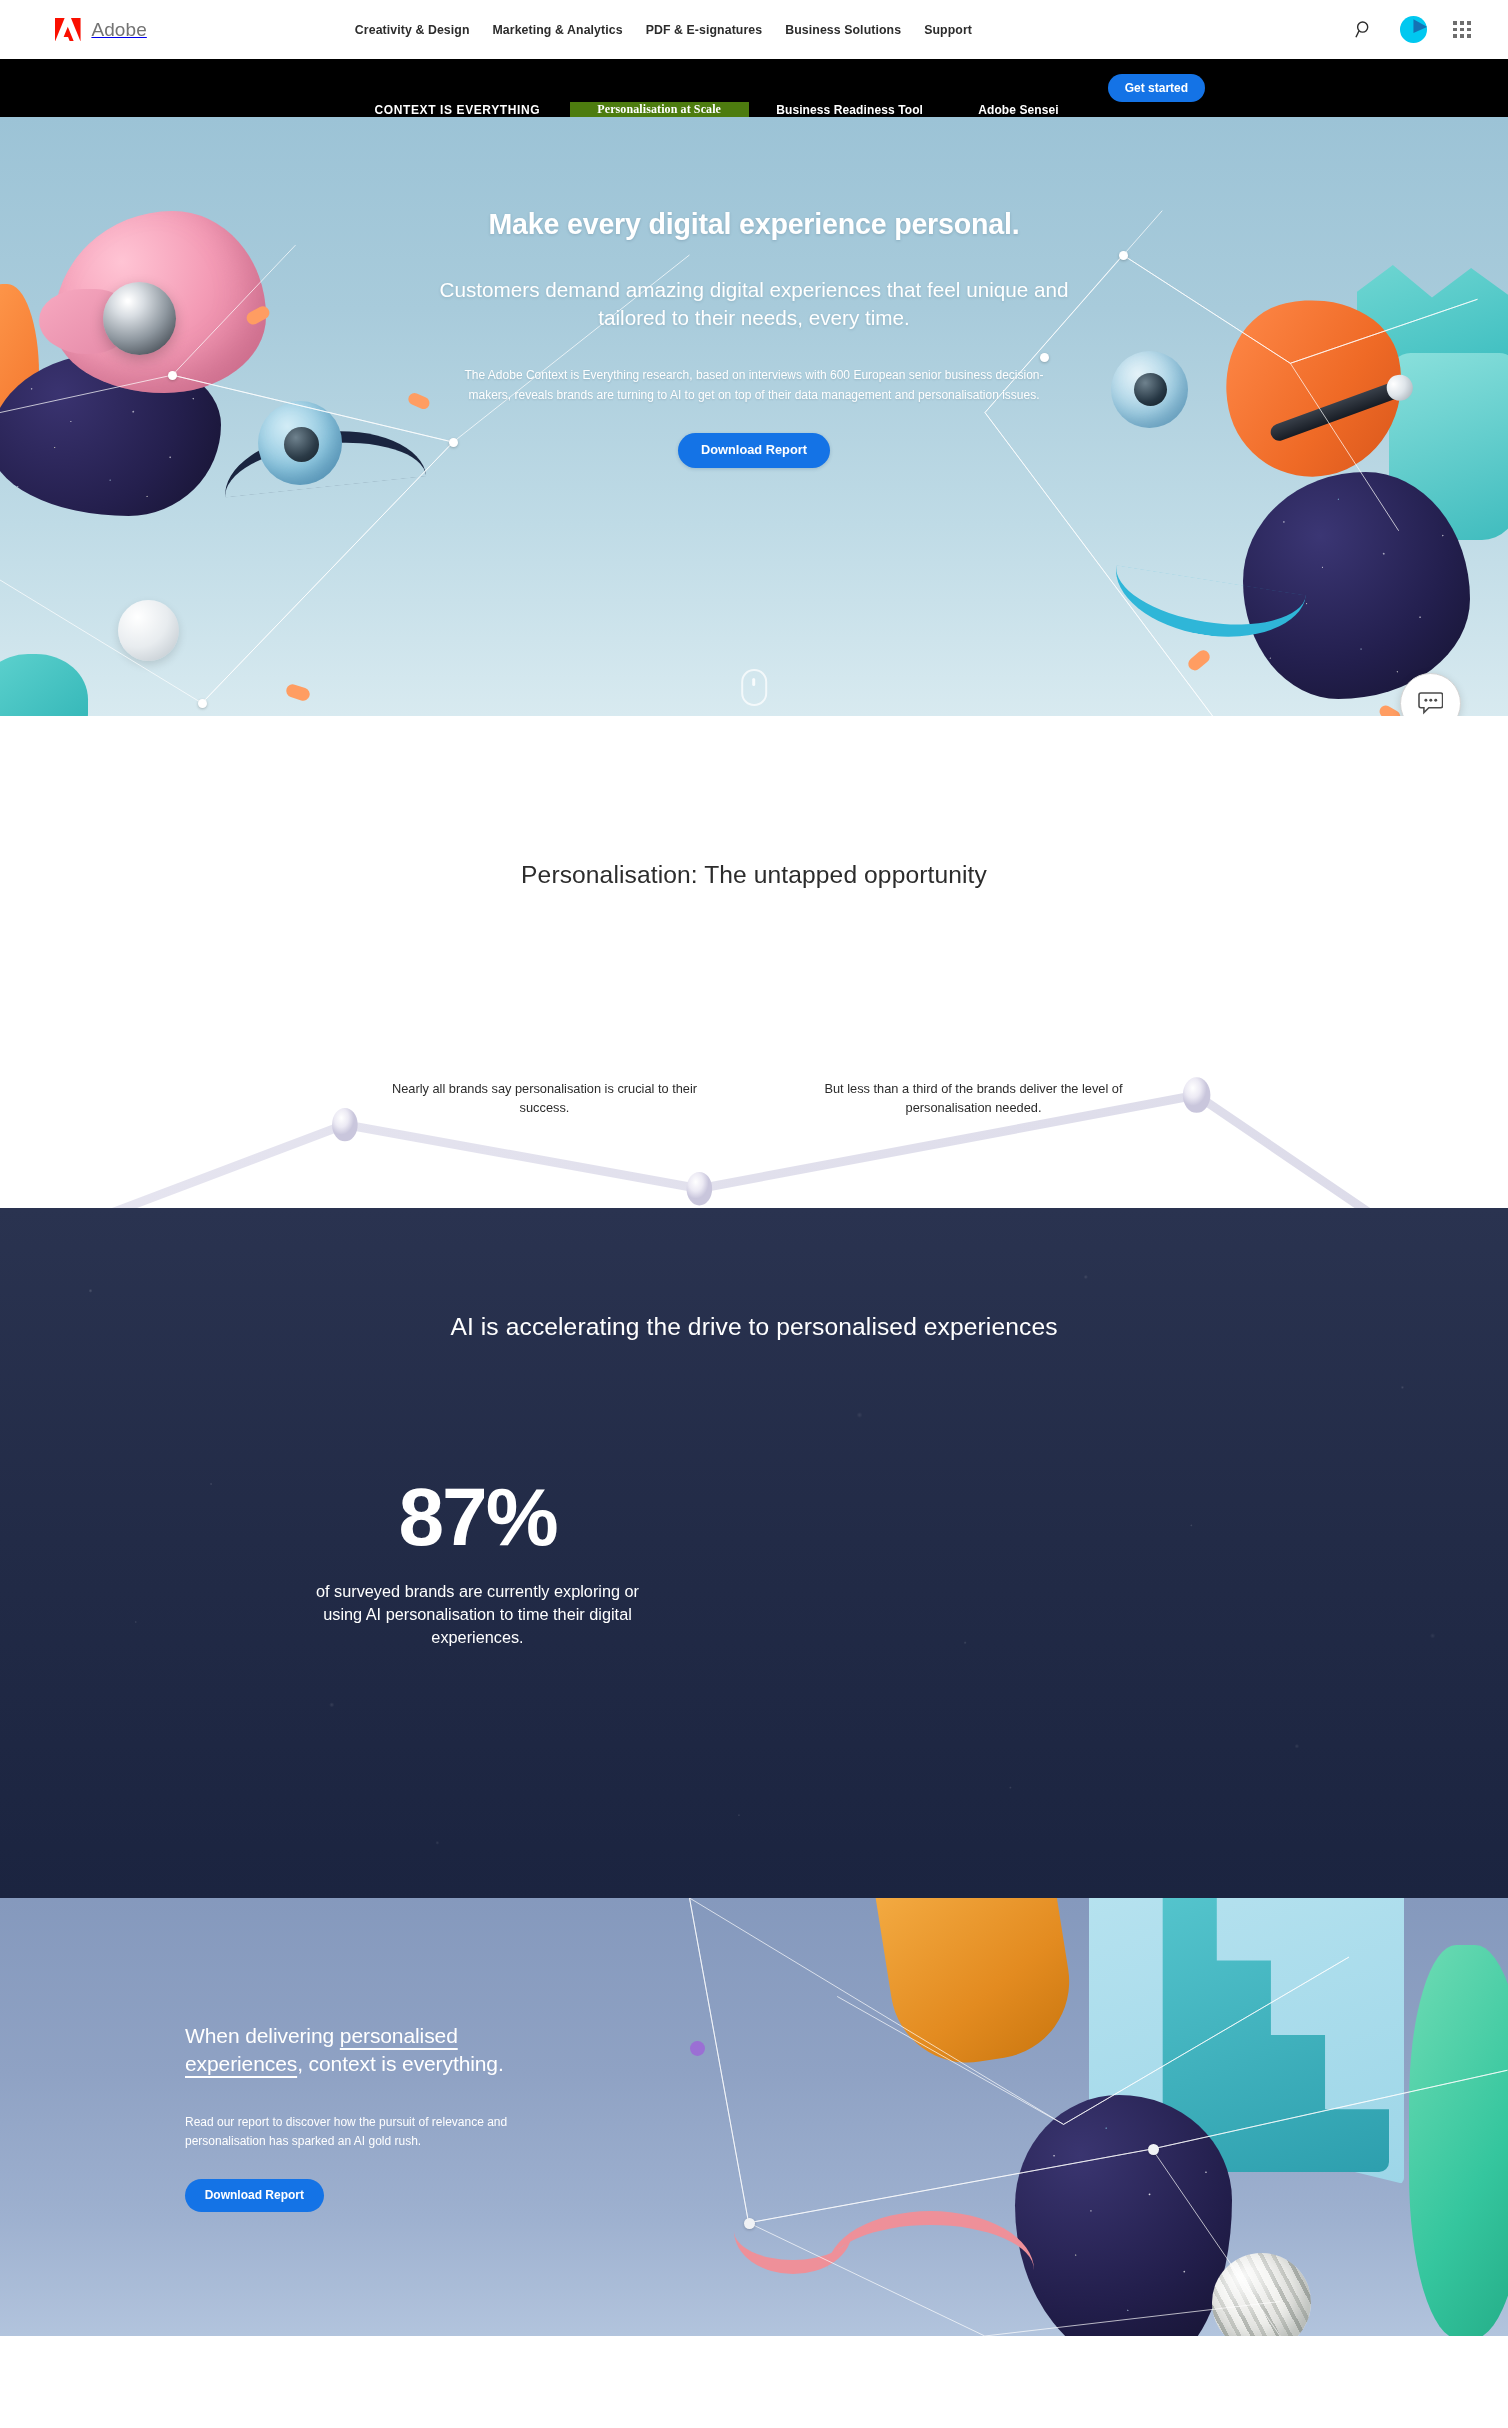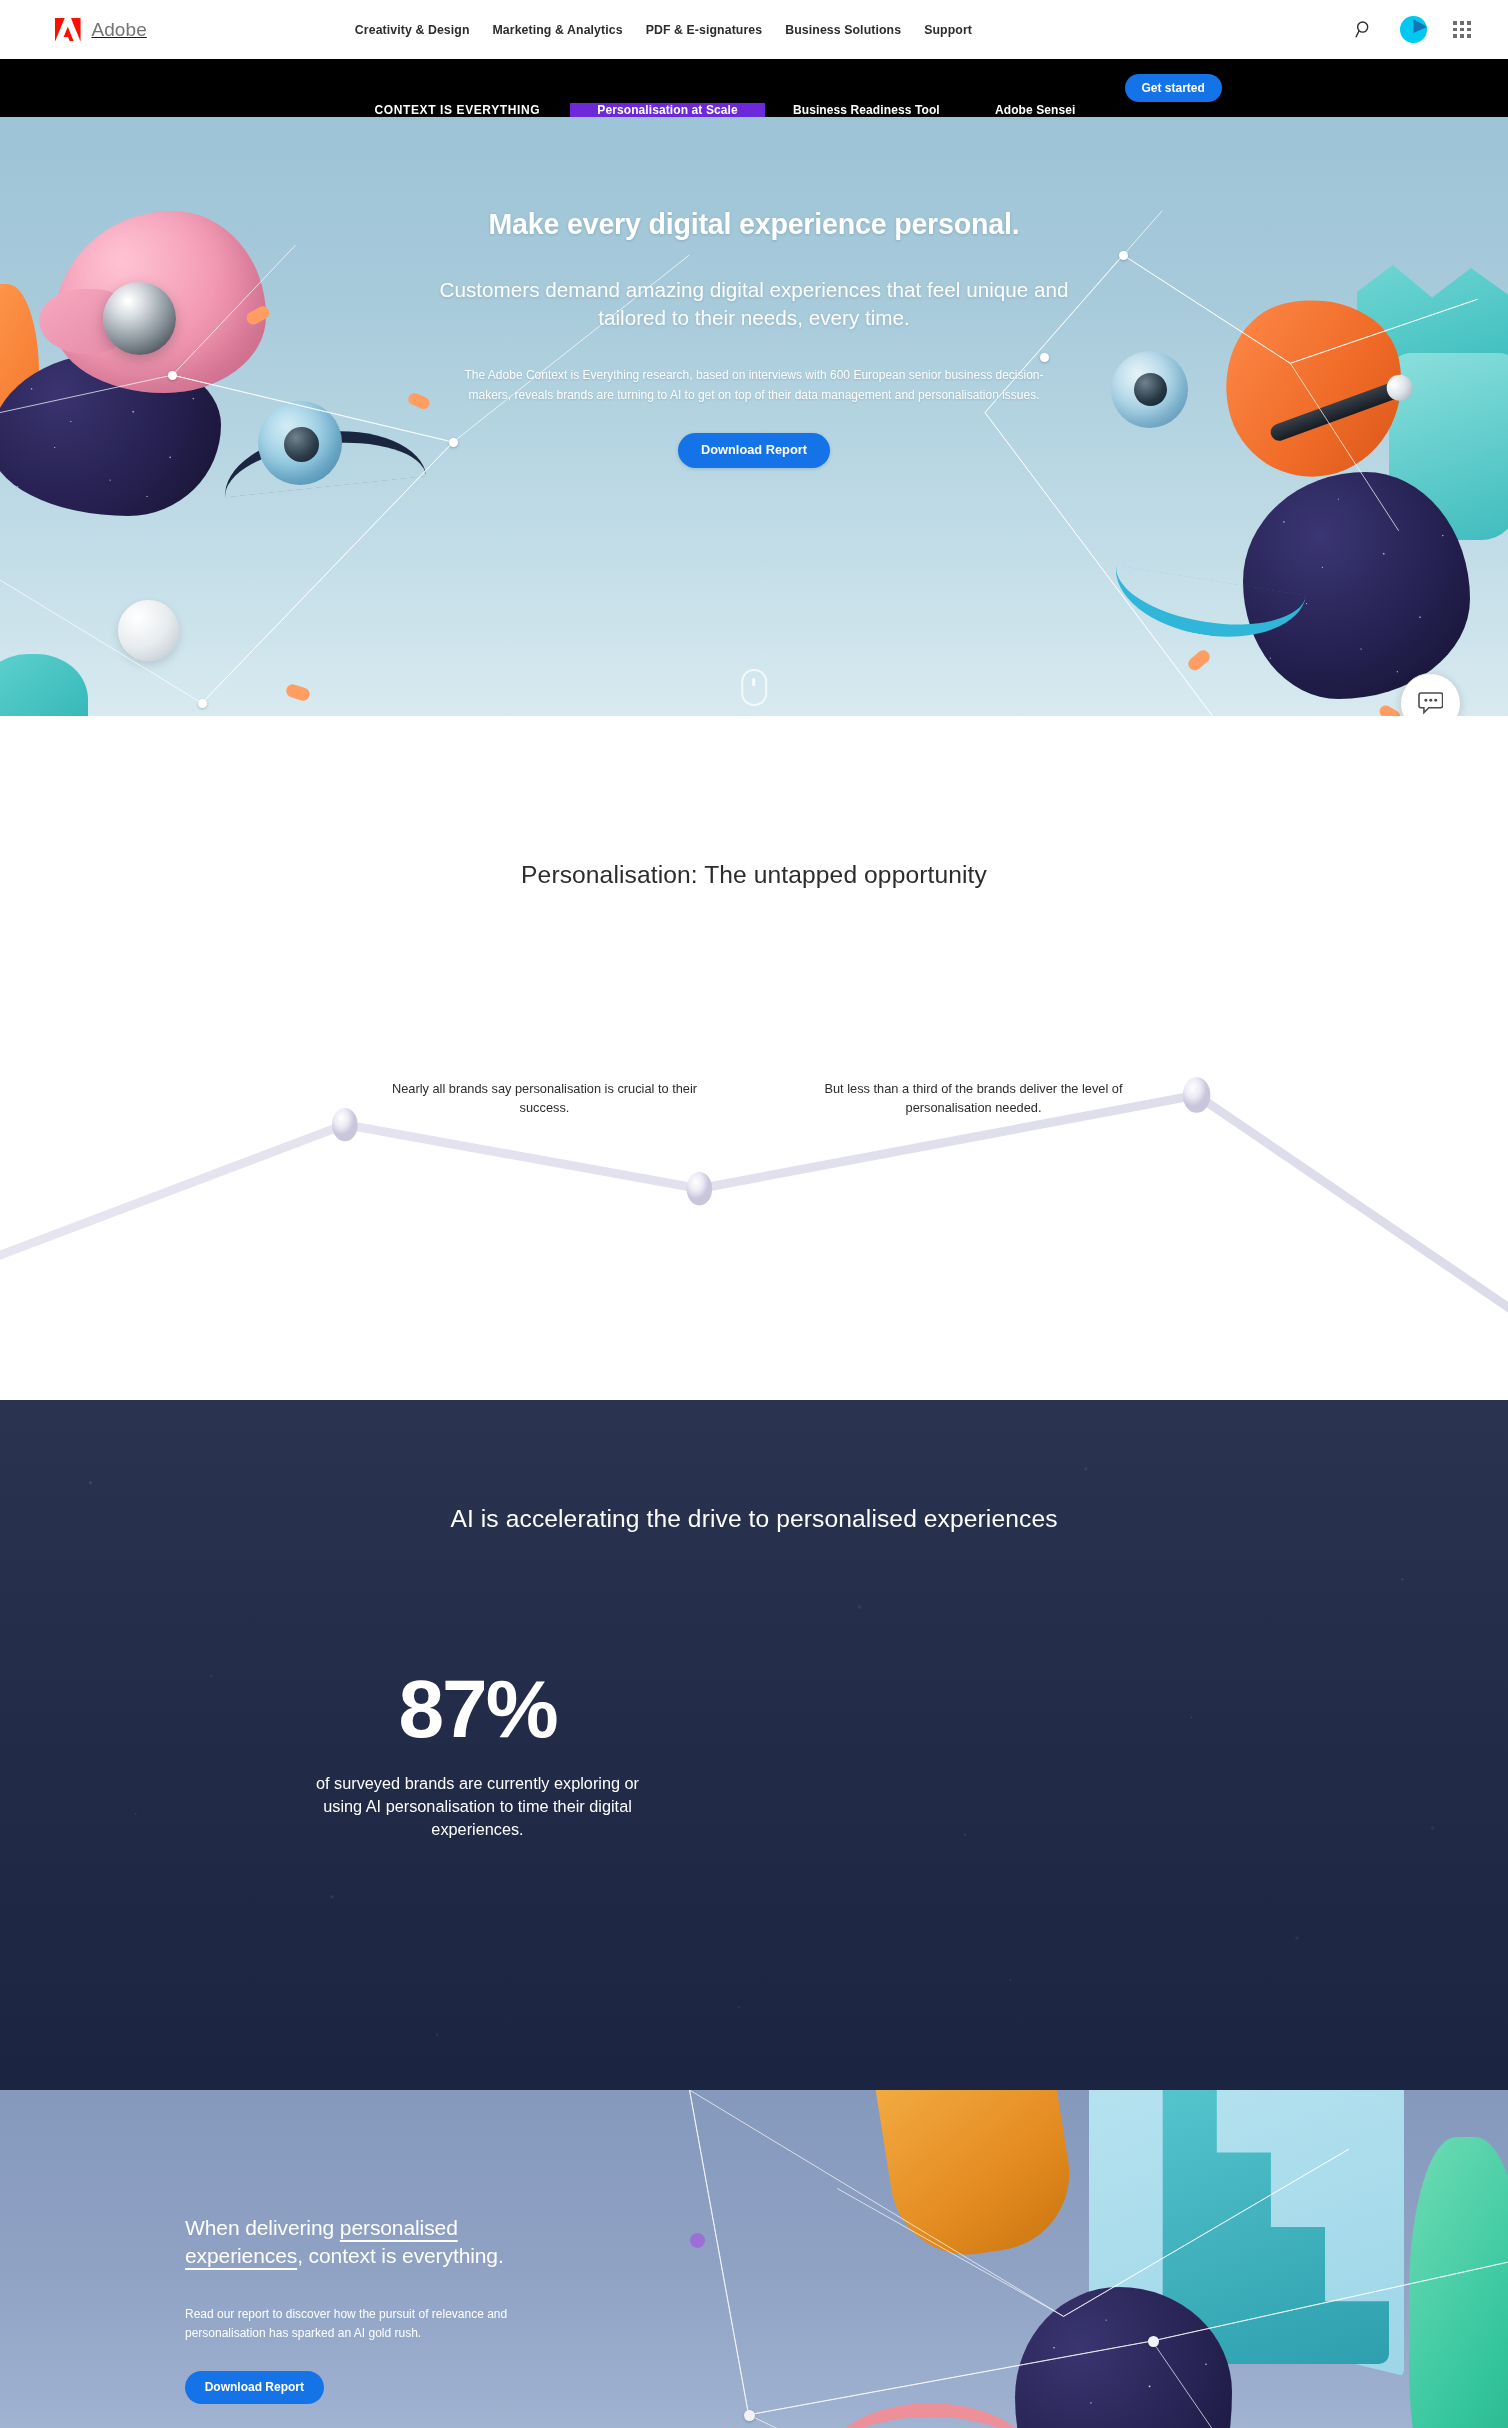--- a/index.html
+++ b/index.html
@@ -52,21 +52,21 @@
     height:58px; background:#000; display:flex; align-items:stretch;
     position:relative; z-index:39;
   }
   .subnav-inner{ display:flex; align-items:flex-end; margin-left:345px; }
   .subnav-item{
     display:flex; align-items:center; padding:0 27.6px;
     color:#fff; font-size:12px; font-weight:bold; white-space:nowrap;
     text-decoration:none; letter-spacing:0.1px;
   }
   .subnav-item.brand{ letter-spacing:0.6px; padding:0 29.6px; }
-  .subnav-item.active{ background:#6d28d9; }
+  .subnav-item.active{ background:#4d7c0f;font-family:Liberation Serif, serif; }
   .subnav-cta{
     align-self:center; margin-left:21.7px;
     background:#1473e6; color:#fff; border:none; border-radius:15.8px;
     padding:6.9px 16.7px 7.9px; font-size:12px; font-weight:bold;
     font-family:inherit; cursor:pointer; white-space:nowrap;
   }
 
   
   .hero{
     position:relative; height:599px; overflow:hidden;
@@ -225,21 +225,21 @@
   }
   .blue-worm{
     left:1111px; top:463px; width:192px; height:55px;
     border-top:13.8px solid #2fb6d8; border-radius:50%/100% 100% 0 0;
     transform:rotate(9deg) scaleY(-1);
   }
   .net-dot{ position:absolute; width:8.9px;height:8.9px;border-radius:50%;
     background:#fff; box-shadow:0 1px 3px rgba(0,0,0,.22); z-index:5; }
 
   
-  .opp{ position:relative; height:684px; background:#fff; overflow:hidden; }
+  .opp{ position:relative; height:492px; background:#fff; overflow:hidden; }
   .opp-title{
     text-align:center; padding-top:145px; font-size:24.6px; font-weight:400;
     color:#2c2c2c; letter-spacing:0.1px;
   }
   .opp-chart{ position:absolute; left:0; top:0; width:1508px; height:642px; }
   .opp-cap{
     position:absolute; text-align:center; font-size:12.8px; line-height:1.45;
     color:#2c2c2c; width:325px;
   }
 

